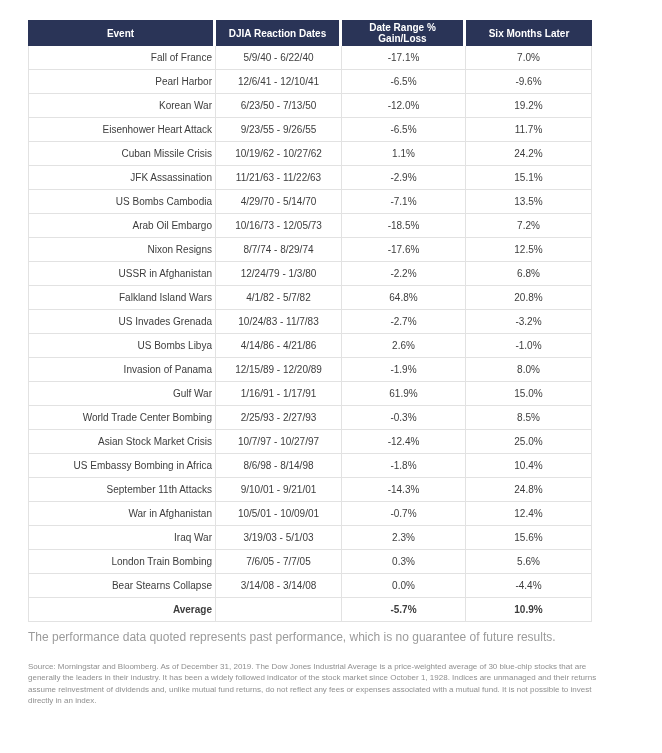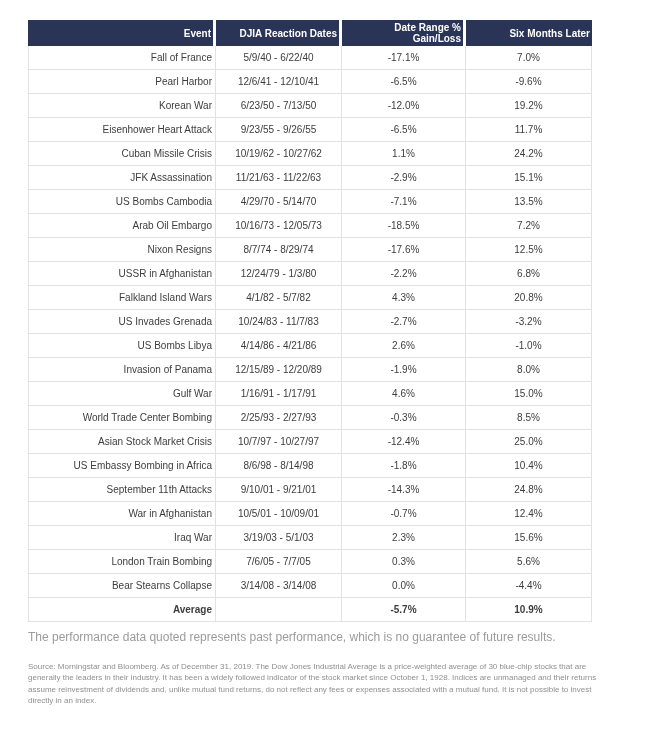--- a/index.html
+++ b/index.html
@@ -24,21 +24,21 @@
   col.c-dates { width: 126px; }
   col.c-gain  { width: 124px; }
   col.c-six   { width: 126px; }
 
   thead th {
     background: #2a3457;
     color: #ffffff;
     font-size: 10px;
     font-weight: bold;
     height: 22px;
-    text-align: right;
+    text-align: center;
     vertical-align: middle;
     padding: 2px 2px;
   }
   thead th:not(:last-child) { border-right: 3px solid #ffffff; }
 
   tbody td {
     font-size: 10px;
     color: #3d3d3d;
     height: 24px;
     text-align: center;
@@ -146,21 +146,21 @@
         </tr>
         <tr>
           <td>USSR in Afghanistan</td>
           <td>12/24/79 - 1/3/80</td>
           <td>-2.2%</td>
           <td>6.8%</td>
         </tr>
         <tr>
           <td>Falkland Island Wars</td>
           <td>4/1/82 - 5/7/82</td>
-          <td>4.3%</td>
+          <td>64.8%</td>
           <td>20.8%</td>
         </tr>
         <tr>
           <td>US Invades Grenada</td>
           <td>10/24/83 - 11/7/83</td>
           <td>-2.7%</td>
           <td>-3.2%</td>
         </tr>
         <tr>
           <td>US Bombs Libya</td>
@@ -170,21 +170,21 @@
         </tr>
         <tr>
           <td>Invasion of Panama</td>
           <td>12/15/89 - 12/20/89</td>
           <td>-1.9%</td>
           <td>8.0%</td>
         </tr>
         <tr>
           <td>Gulf War</td>
           <td>1/16/91 - 1/17/91</td>
-          <td>4.6%</td>
+          <td>61.9%</td>
           <td>15.0%</td>
         </tr>
         <tr>
           <td>World Trade Center Bombing</td>
           <td>2/25/93 - 2/27/93</td>
           <td>-0.3%</td>
           <td>8.5%</td>
         </tr>
         <tr>
           <td>Asian Stock Market Crisis</td>

